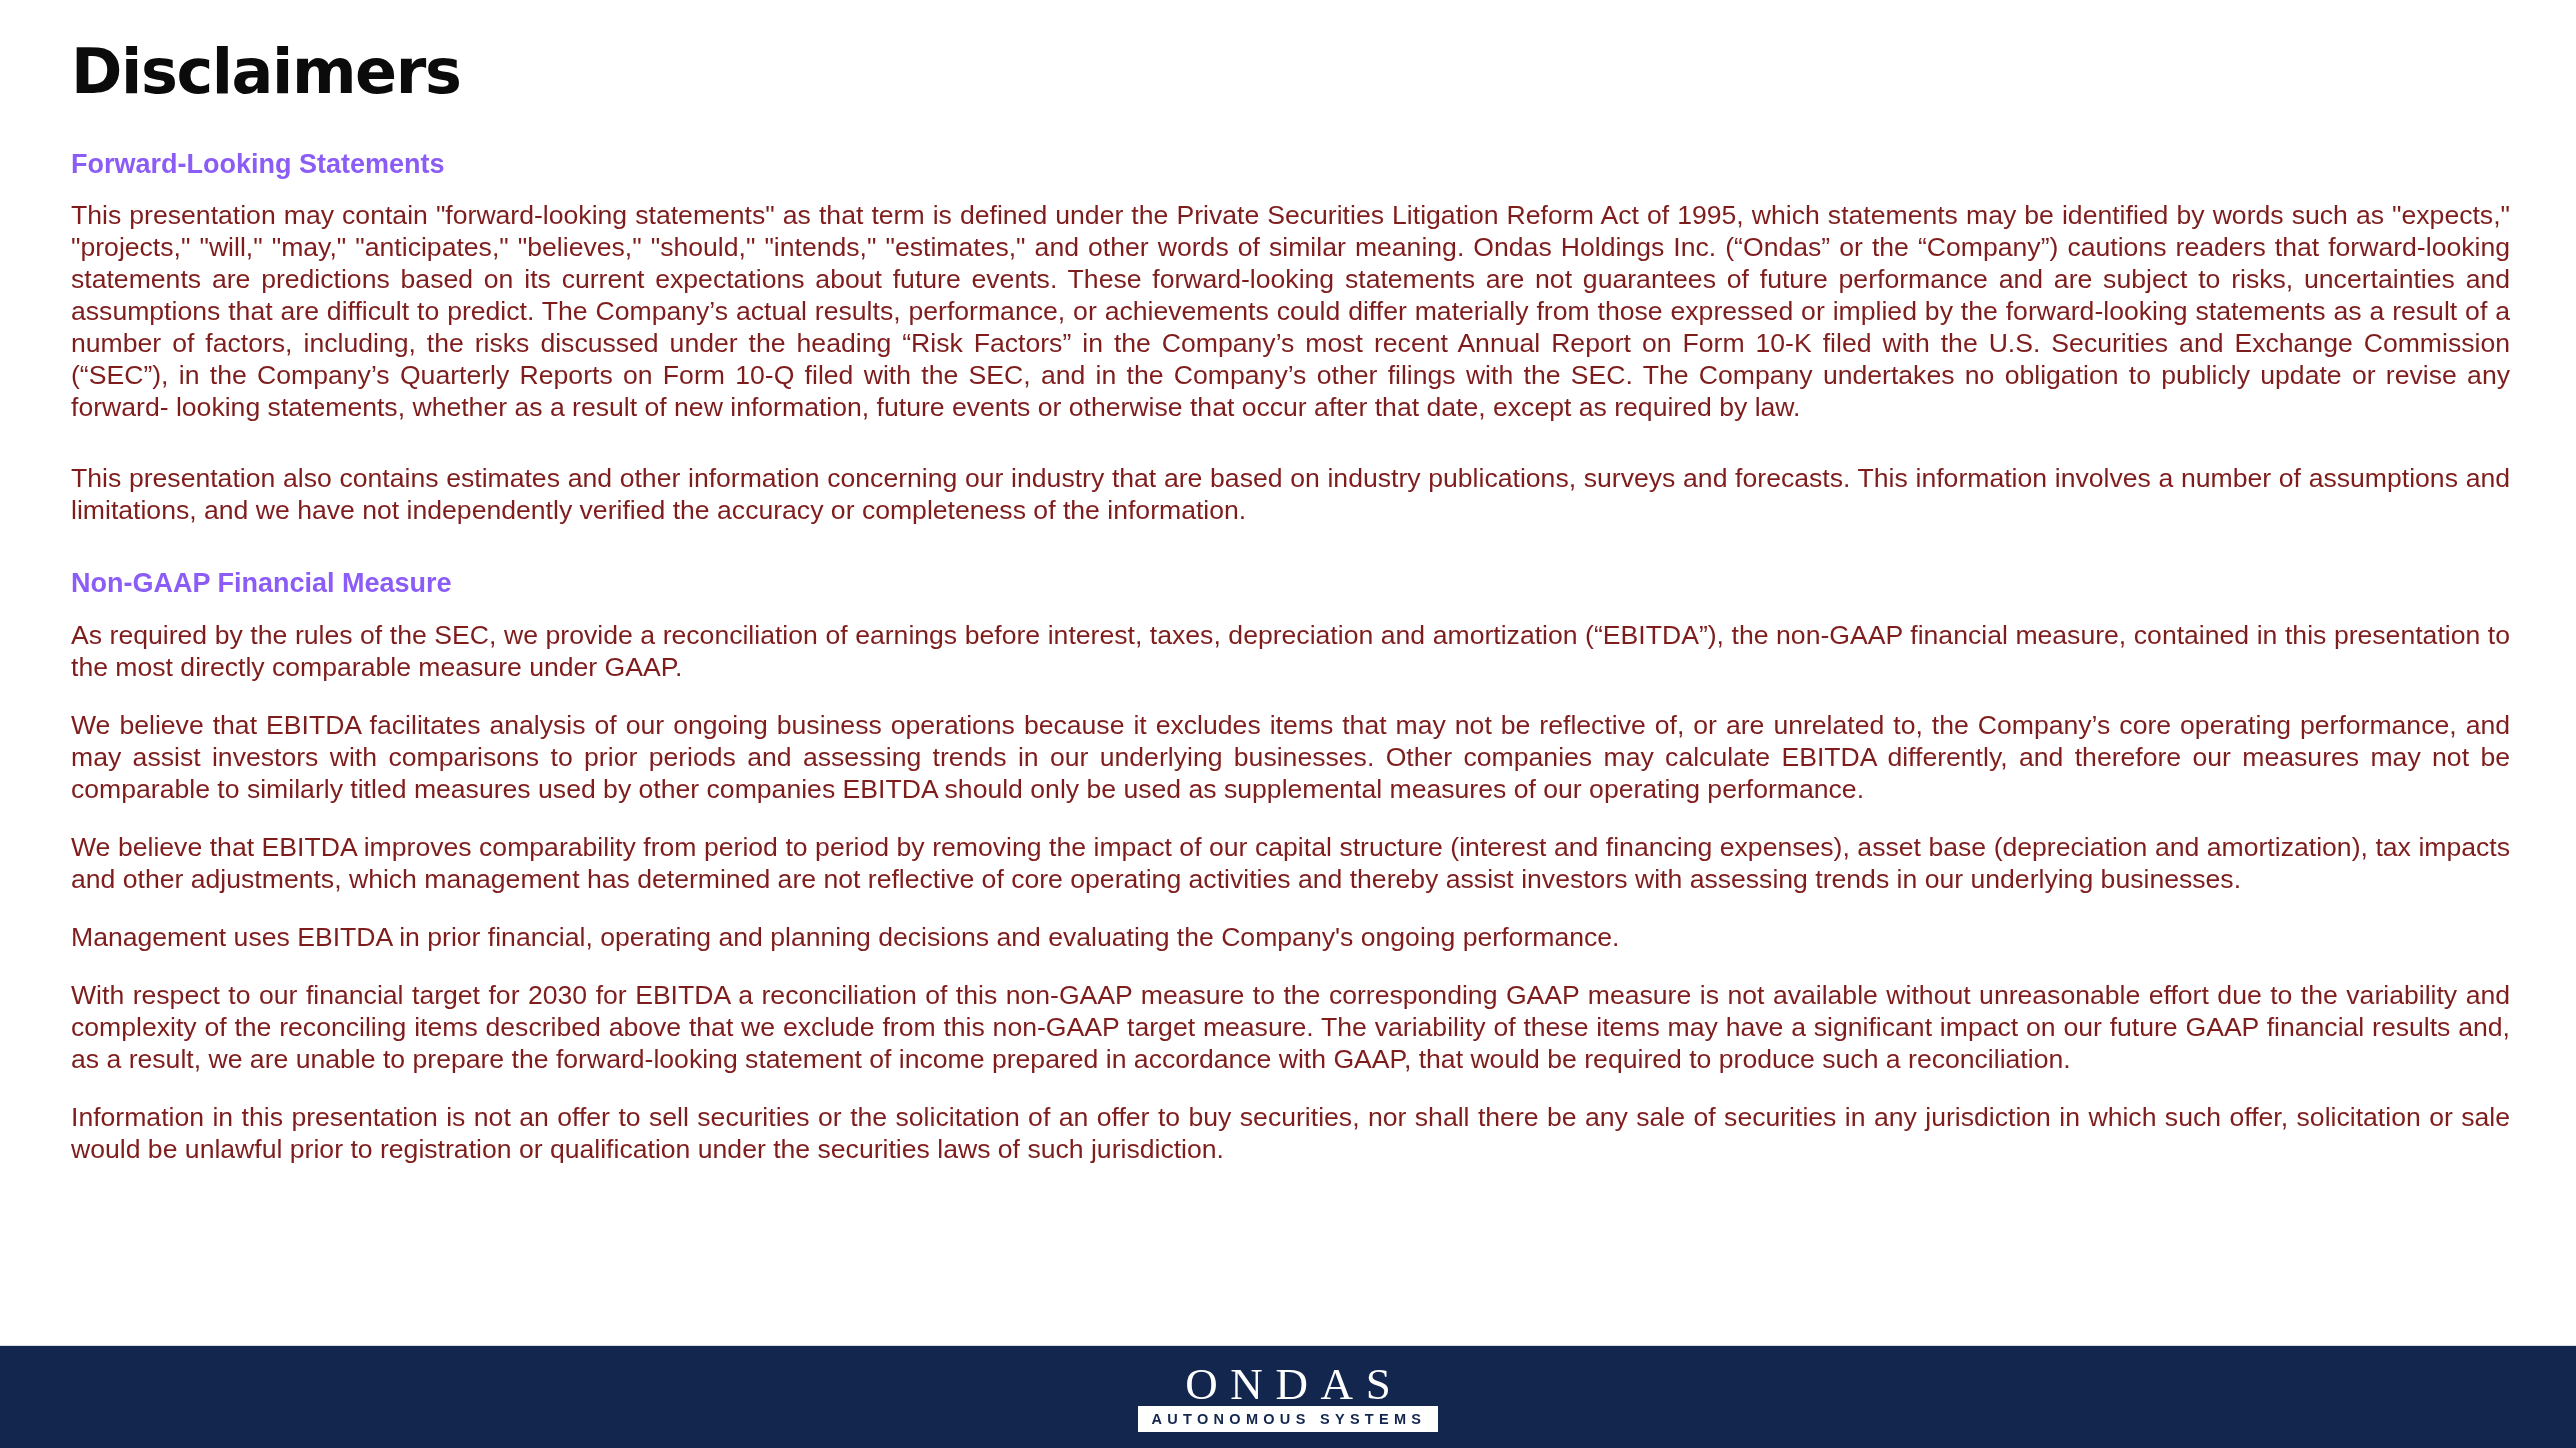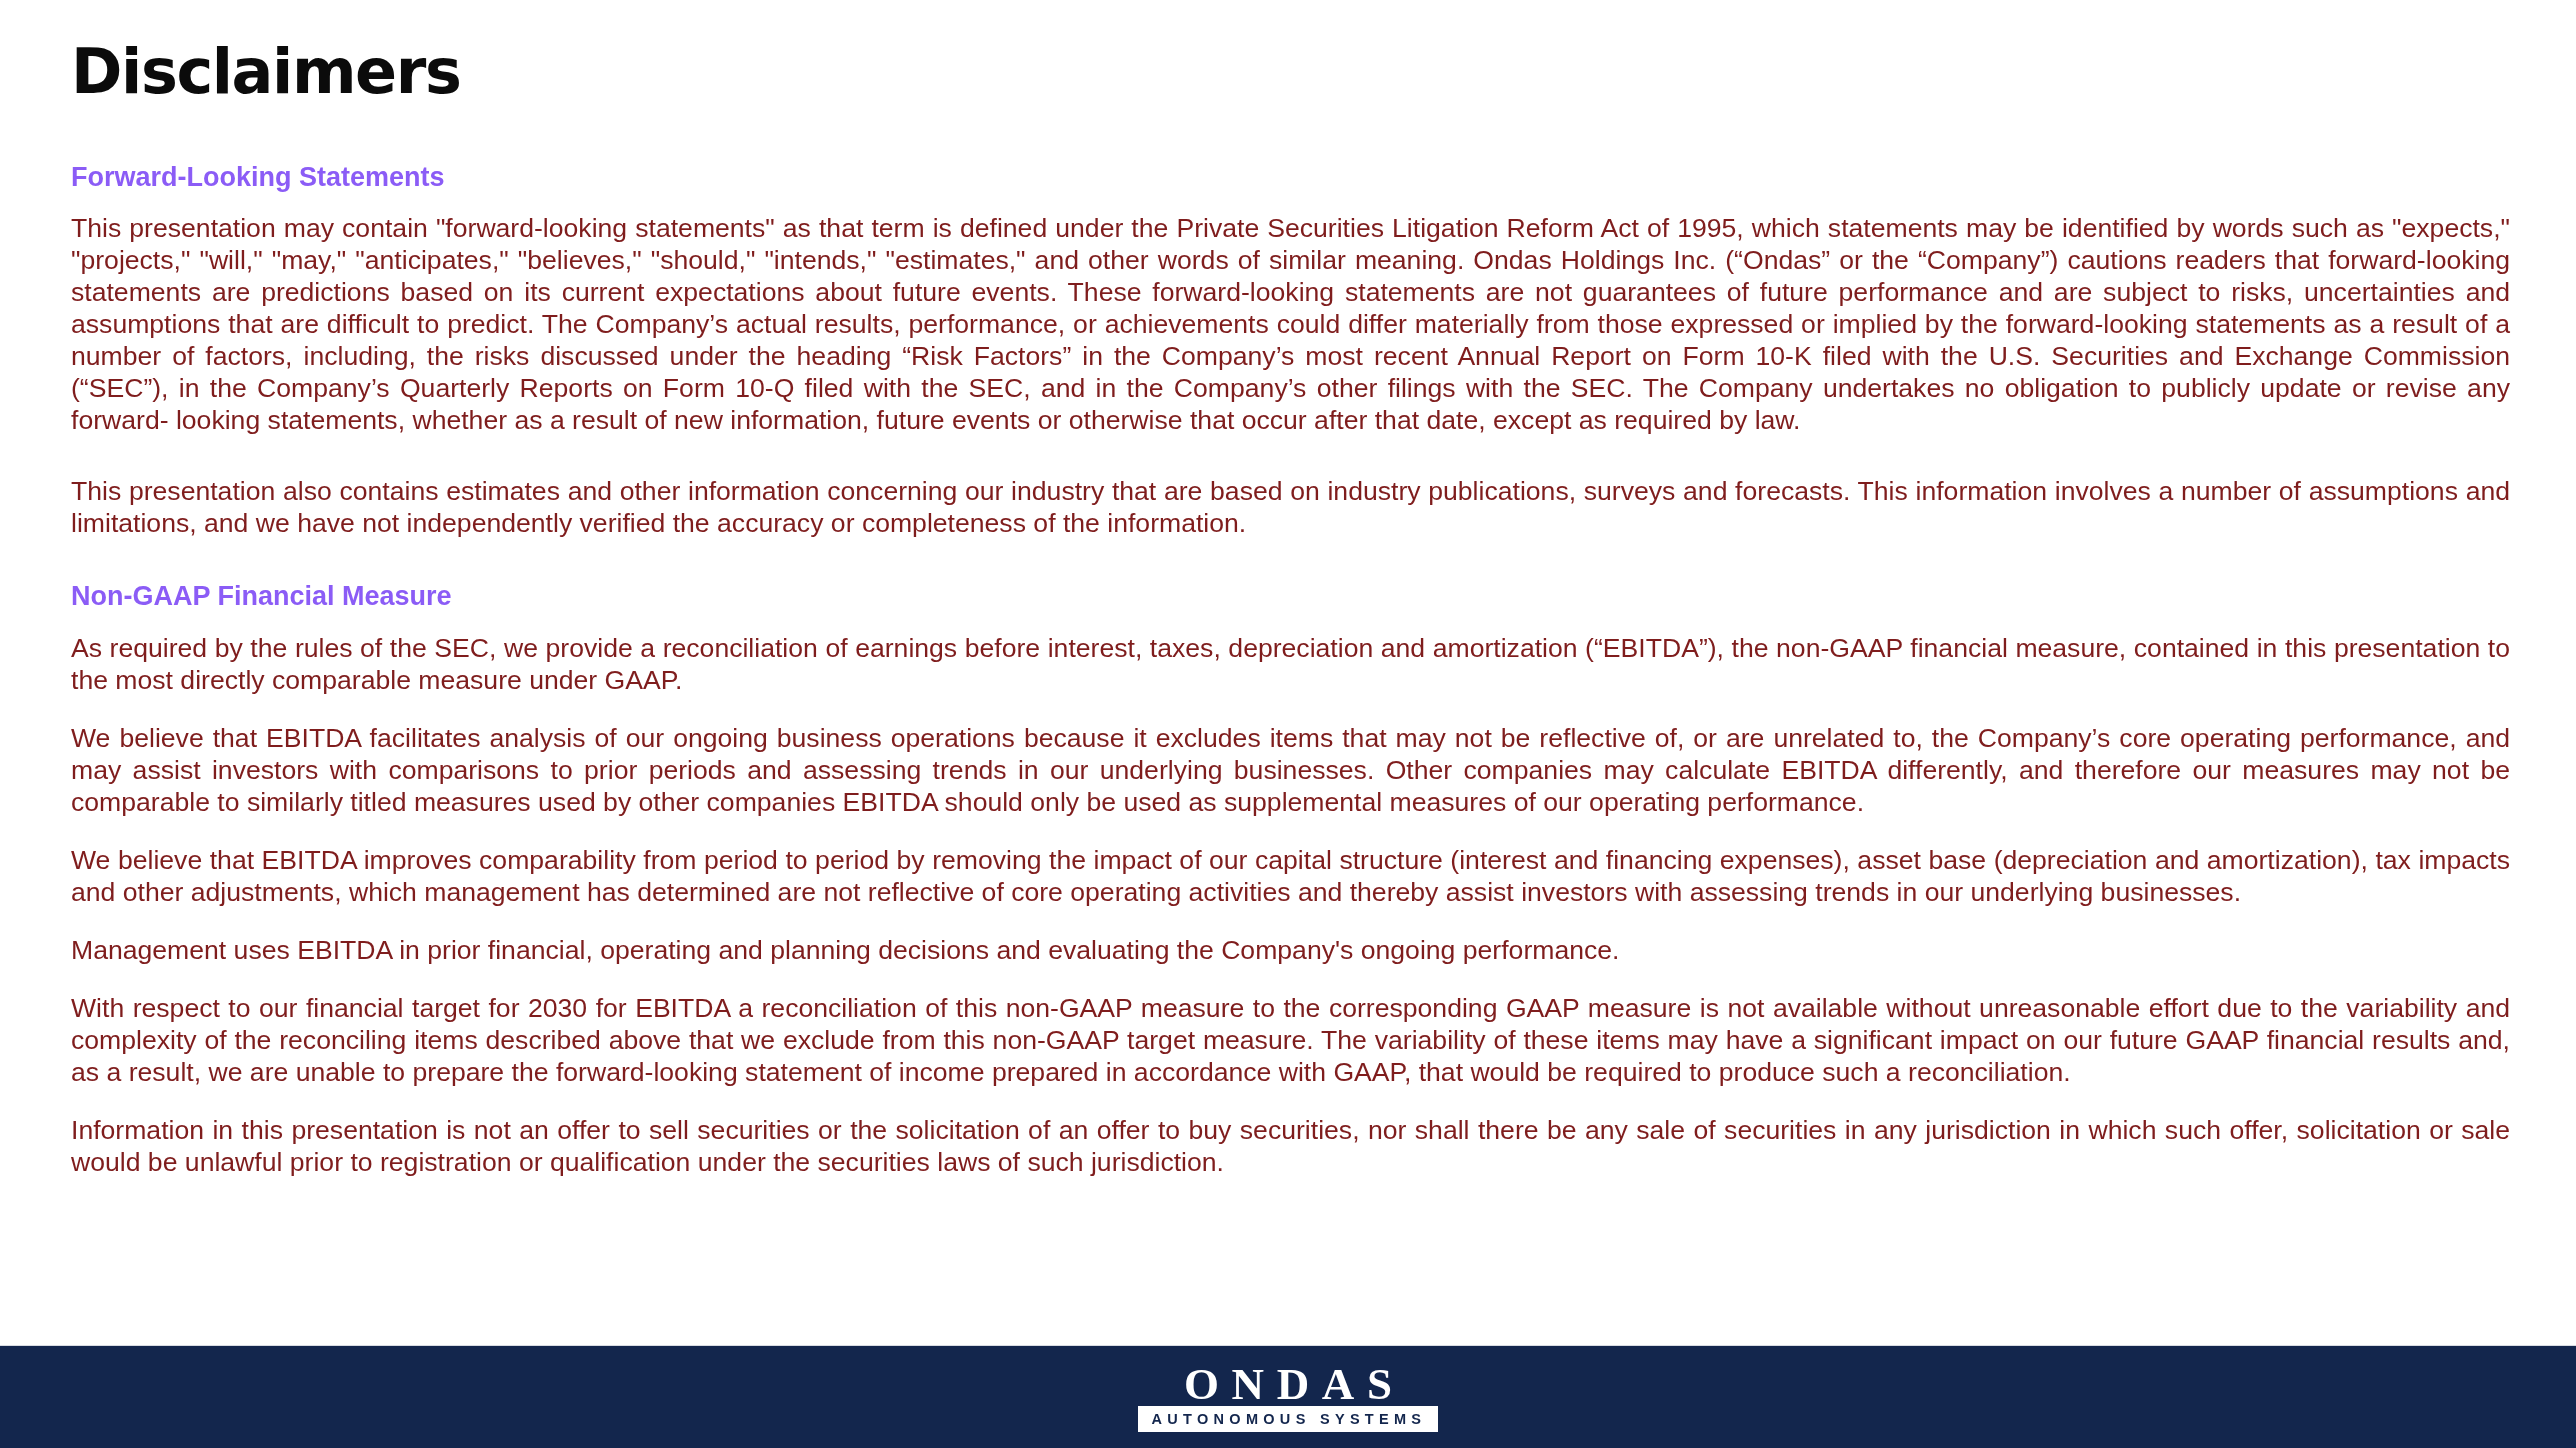--- a/index.html
+++ b/index.html
@@ -11,21 +11,21 @@
     font-family: "Liberation Sans", "DejaVu Sans", sans-serif;
     color: #1b1b1b;
     overflow: hidden;
     box-sizing: border-box;
   }
   .content {
     padding: 35px 66px 0 71px;
     box-sizing: border-box;
   }
   h1.title {
-    margin: 0 0 54px 0;
+    margin: 0 0 41px 0;
     font-size: 62px;
     font-weight: 800;
     letter-spacing: -1.4px;
     color: #0b0b0b;
     font-family: "DejaVu Sans", "Liberation Sans", sans-serif;
   }
   h2.section-heading {
     margin: 42px 0 19.3px 0;
     font-size: 27px;
     font-weight: 700;
@@ -54,21 +54,21 @@
   .logo {
     display: flex;
     flex-direction: column;
     align-items: center;
   }
   .logo-word {
     color: #ffffff;
     font-family: "Liberation Serif", "DejaVu Serif", serif;
     font-size: 45px;
     line-height: 42px;
-    font-weight: 700;
+    font-weight: 400;
     letter-spacing: 12.6px;
     margin-right: -12.6px; 
     transform: scaleY(0.98);
   }
   .logo-strip {
     margin-top: 1.9px;
     background: #ffffff;
     color: #13264D;
     font-family: "Liberation Sans", sans-serif;
     font-size: 14.5px;

